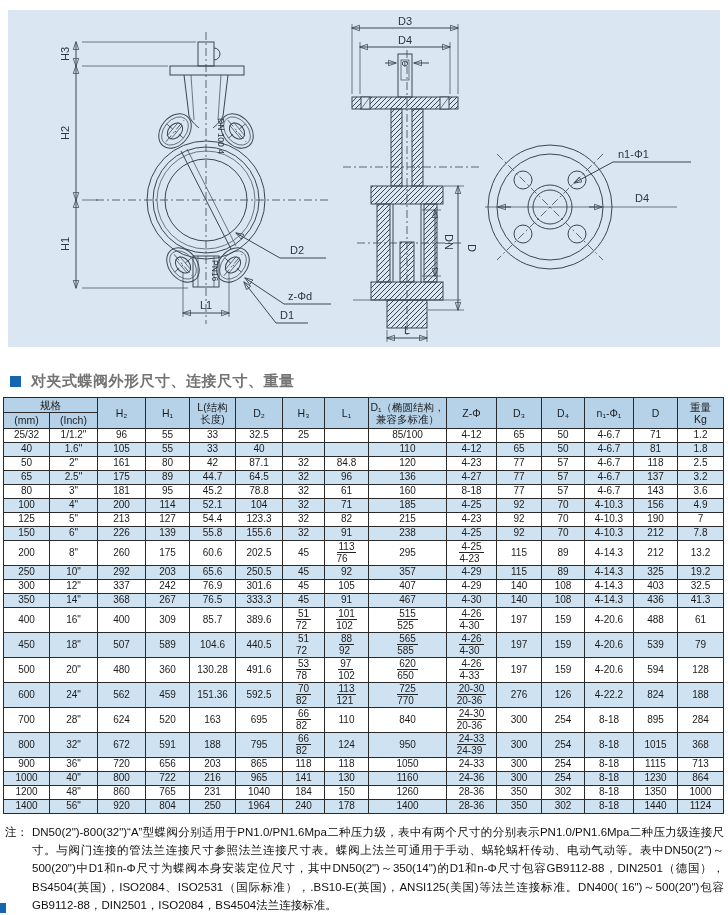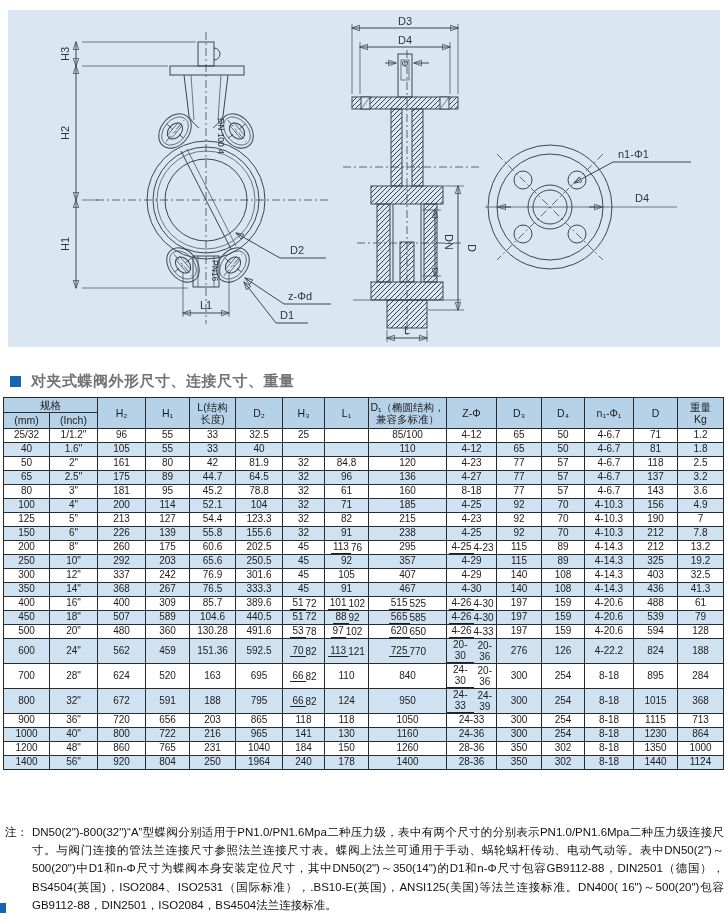--- a/index.html
+++ b/index.html
@@ -37,21 +37,21 @@
   }
   .dim-table th,.dim-table td{
     border:1px solid #2a2a2a;text-align:center;vertical-align:middle;padding:0;
   }
   .dim-table thead th{
     background:#b5d2e9;font-weight:normal;font-size:10.5px;line-height:1.18;
     white-space:pre-line;padding:1px 0;
   }
   .dim-table tbody td{height:13px;line-height:12px;font-size:10px;background:#ffffff;}
   .dim-table tbody tr:nth-child(even) td{background:#cfe2f1;}
-  .stk{display:inline-flex;flex-direction:row;align-items:flex-end;}
+  .stk{display:inline-flex;flex-direction:column;align-items:flex-start;}
   .stk span{line-height:11.5px;font-size:10px;}
   .stk .tb{border-bottom:1px solid #222;padding:0 2px;}
   .stk .nb{padding:0 2px;}
 
   .note{position:absolute;top:823px;left:5px;width:719px;display:flex;
     font-size:11.5px;line-height:18.2px;color:#111;}
   .note .pfx{flex:0 0 27px;}
   .note .body{flex:1;text-align:justify;}
   .corner-mark{position:absolute;left:0;top:903px;width:6px;height:10px;background:#1565b3;}
 </style>
@@ -332,21 +332,21 @@
         <td>4-6.7</td>
         <td>81</td>
         <td>1.8</td>
       </tr>
       <tr>
         <td>50</td>
         <td>2"</td>
         <td>161</td>
         <td>80</td>
         <td>42</td>
-        <td>81.9</td>
+        <td>87.1</td>
         <td>32</td>
         <td>84.8</td>
         <td>120</td>
         <td>4-23</td>
         <td>77</td>
         <td>57</td>
         <td>4-6.7</td>
         <td>118</td>
         <td>2.5</td>
       </tr>

